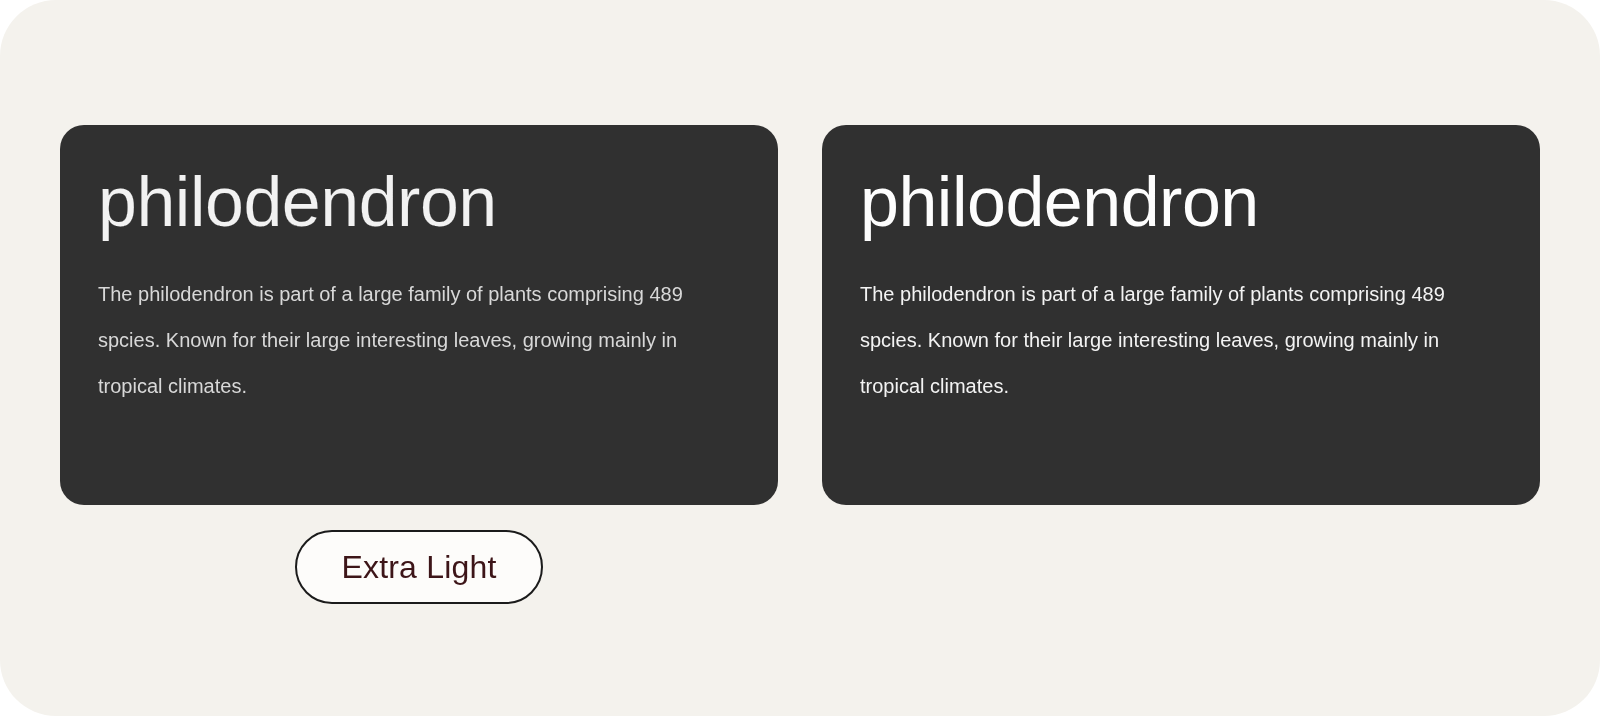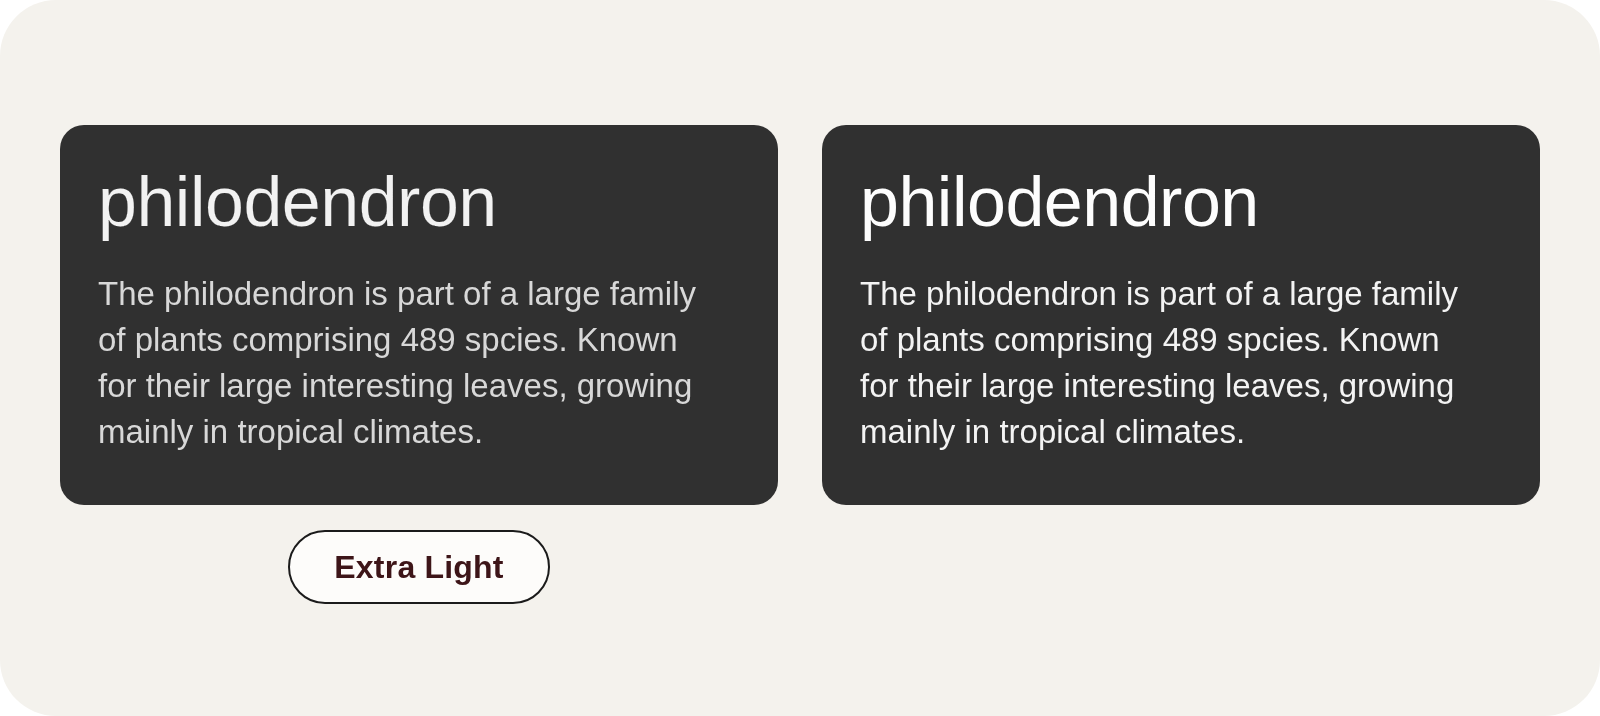--- a/index.html
+++ b/index.html
@@ -61,21 +61,21 @@
     margin: 0;
     font-size: 70px;
     line-height: 1.0;
     letter-spacing: -0.5px;
     white-space: nowrap;
     padding-top: 8px;
   }
 
   .card-body {
     margin: 0;
-    font-size: 33px;
+    font-size: 20px;
     line-height: 46px;
     padding-top: 34px;
     max-width: 610px;
   }
 
   
   .specimen.weight-extralight .card-heading {
     font-weight: 200;
     color: #f2f2f2;
     -webkit-text-stroke: 0.15px #303030;
@@ -101,21 +101,21 @@
     min-width: 120px;
     padding: 0 44px;
     display: inline-flex;
     align-items: center;
     justify-content: center;
     background: #fdfcfa;
     border: 2px solid #1b1b1b;
     border-radius: 999px;
     color: #3d1518;
     font-size: 32px;
-    font-weight: 700;
+    font-weight: 400;
     letter-spacing: 0.2px;
     white-space: nowrap;
     box-sizing: border-box;
     cursor: pointer;
     user-select: none;
   }
 </style>
 </head>
 <body>
 

